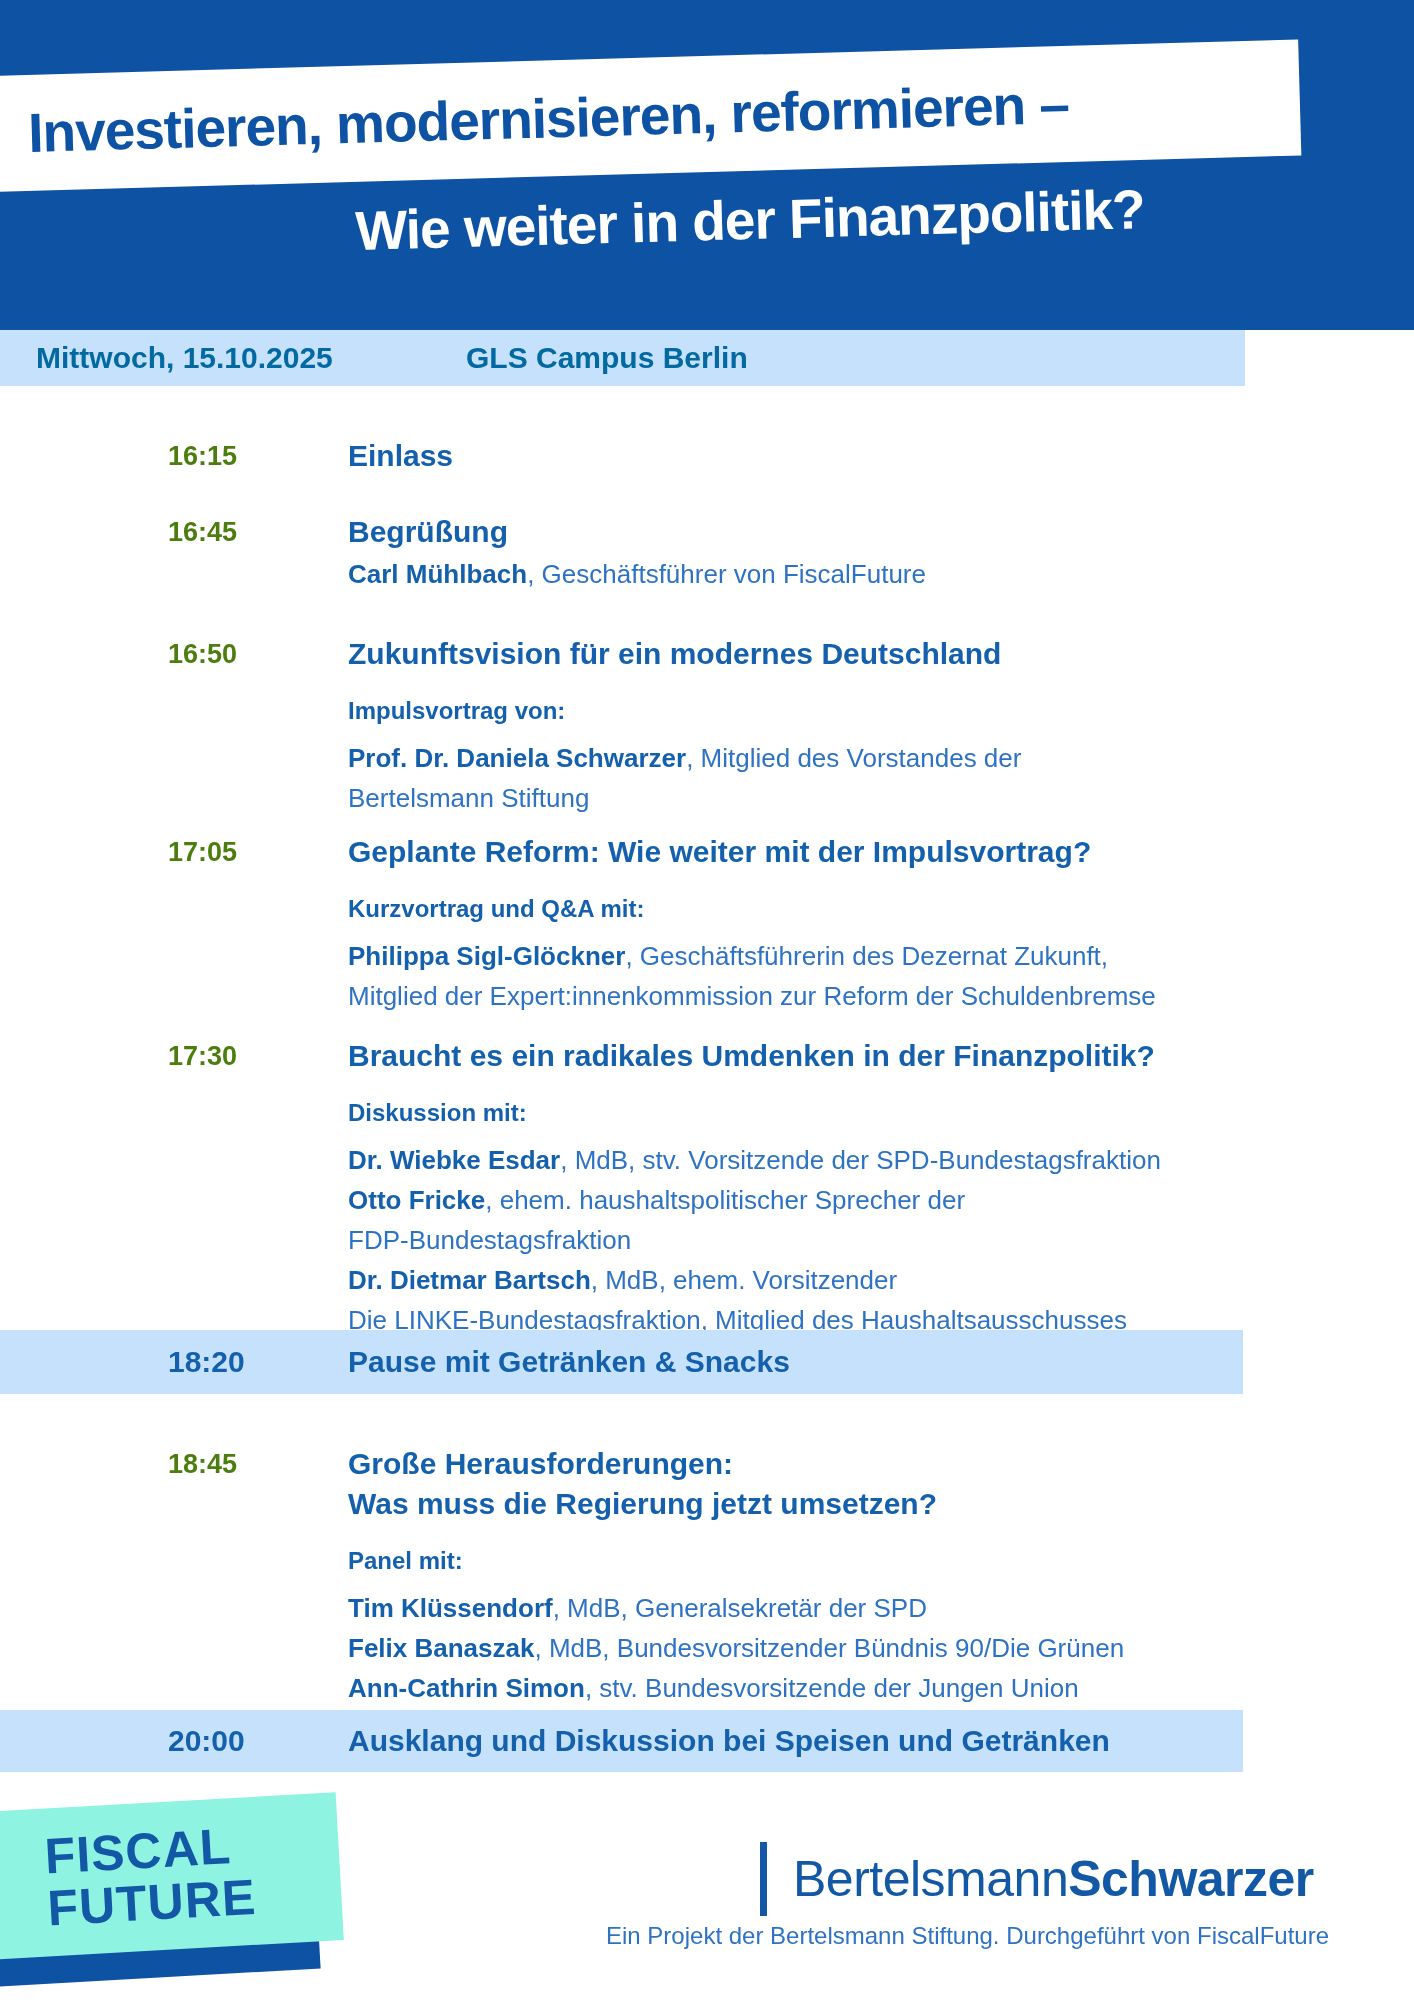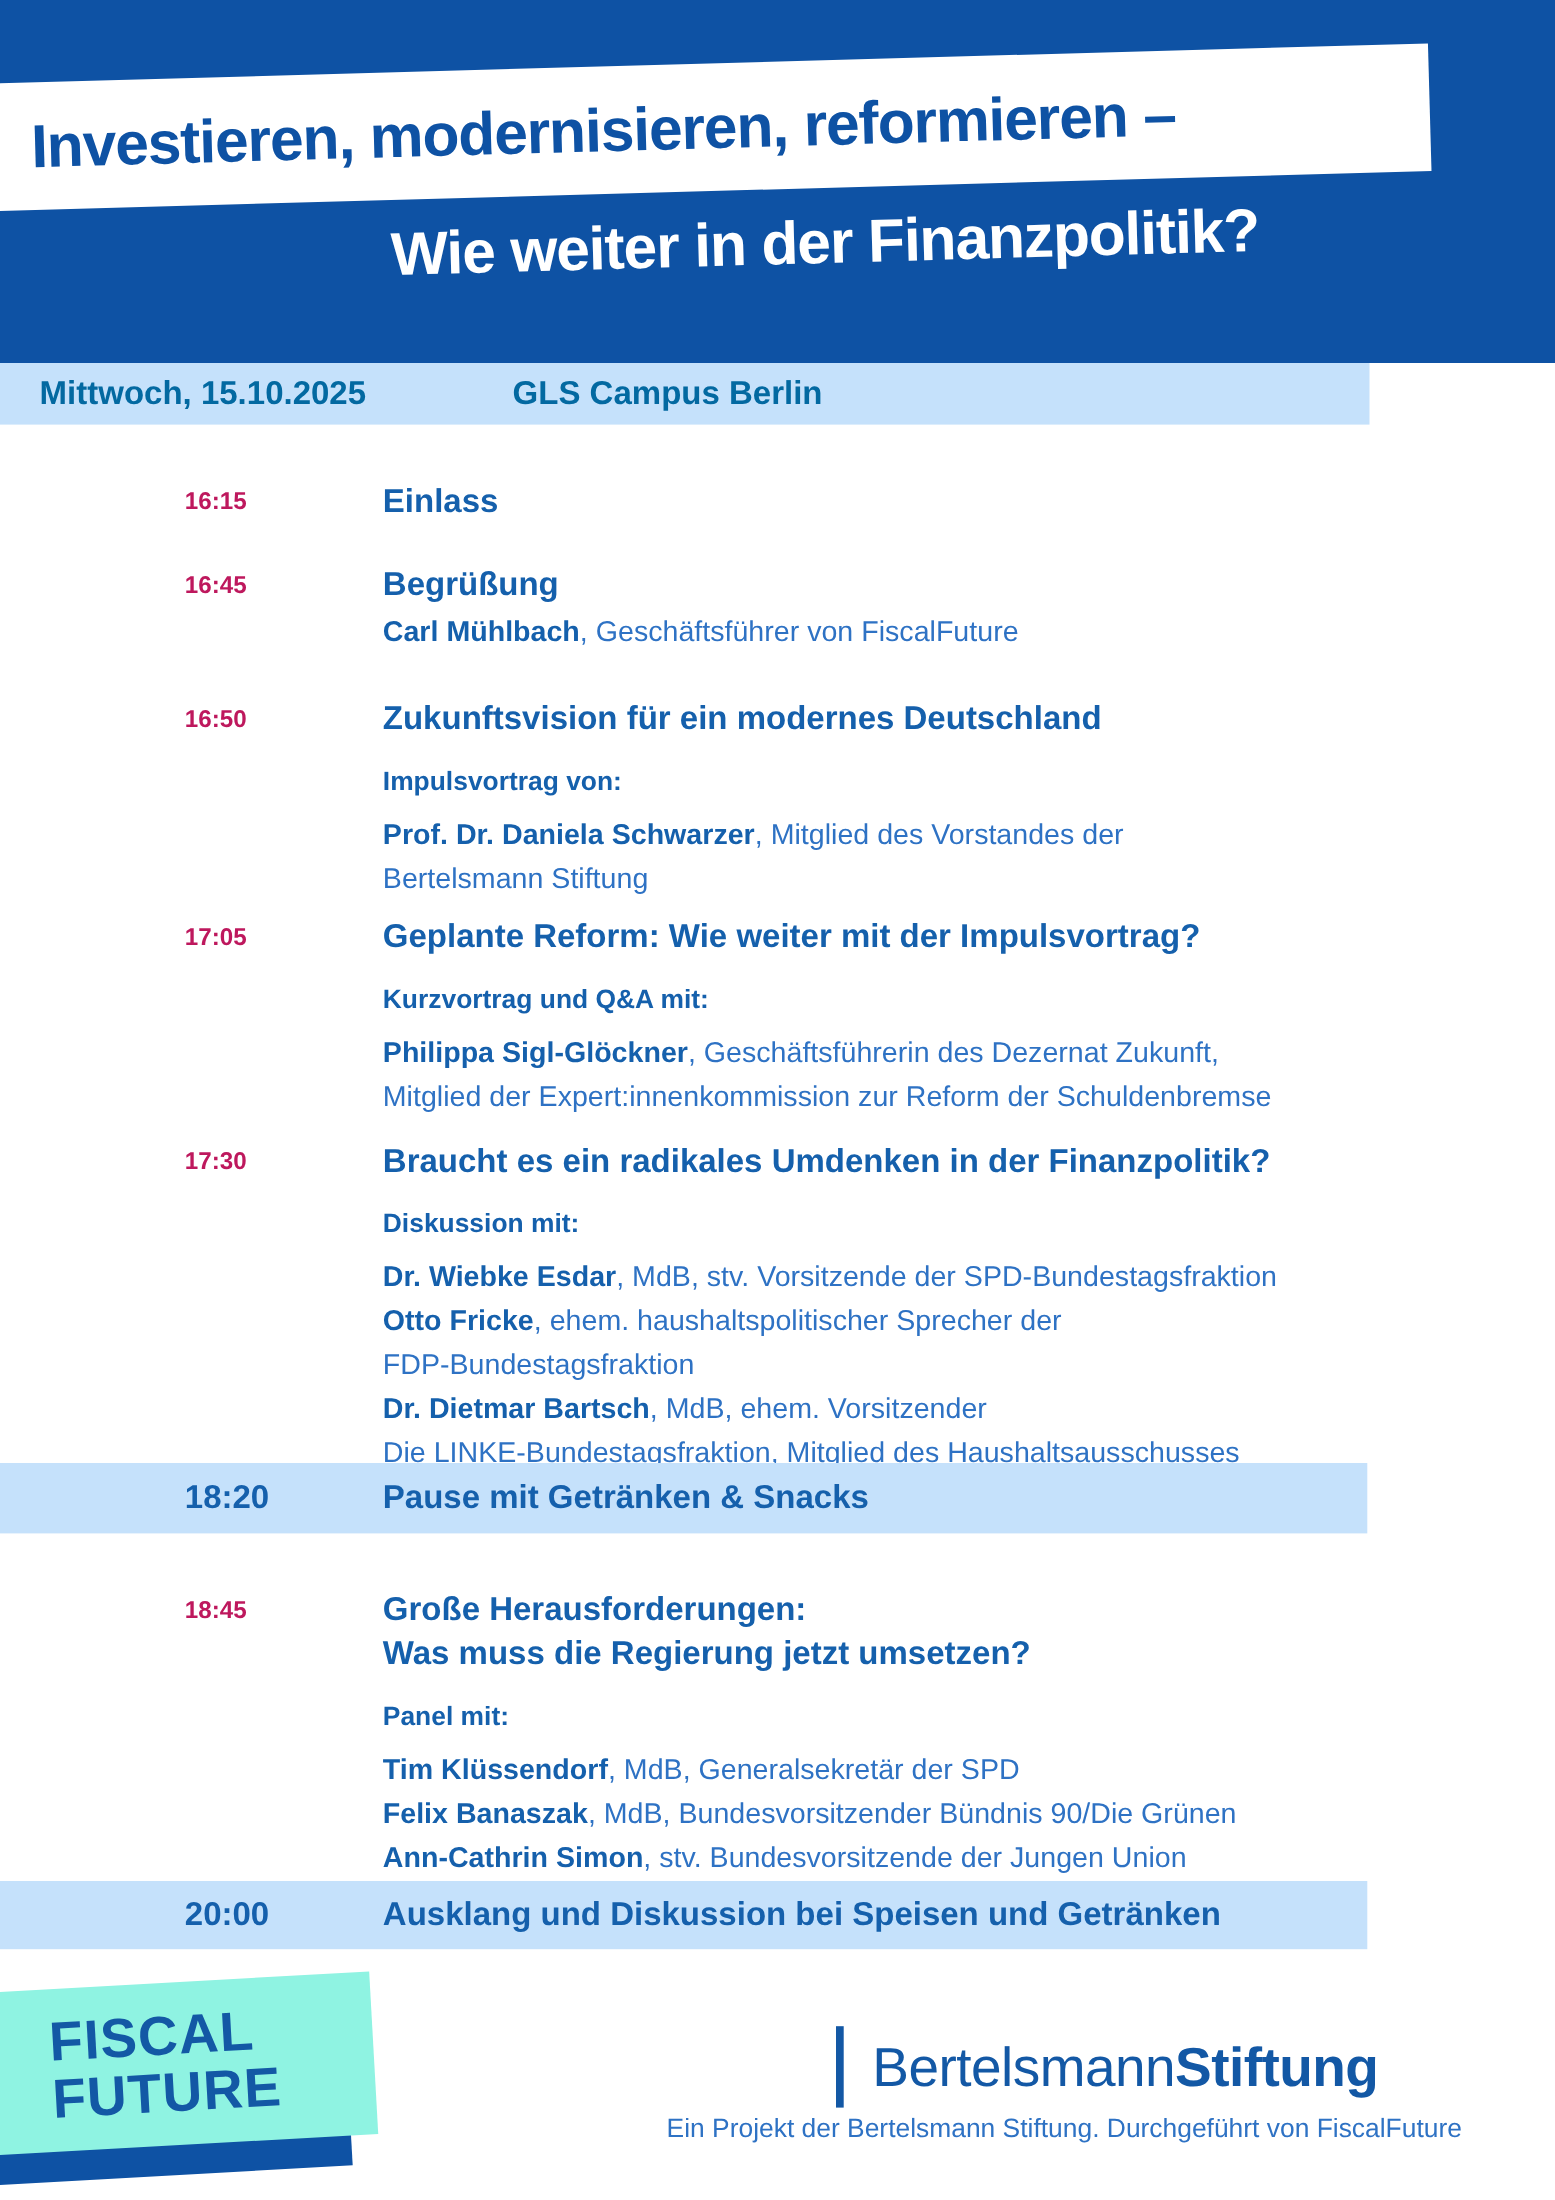--- a/index.html
+++ b/index.html
@@ -30,22 +30,22 @@
   .info-bar {
     position:absolute; left:0; top:330px; width:1245px; height:56px;
     background:#c5e1fb; color:#0369a1; font-weight:bold; font-size:30px; line-height:56px;
   }
   .info-date { position:absolute; left:36px; top:0; }
   .info-location { position:absolute; left:466px; top:0; }
 
   
   .item { position:absolute; left:0; width:1414px; }
   .item .time {
-    position:absolute; left:168px; top:0; font-size:22px; font-weight:bold;
-    line-height:40px; color:#be185d;text-align:right;
+    position:absolute; left:168px; top:0; font-size:27px; font-weight:bold;
+    line-height:40px; color:#4d7c0f;text-align:right;
   }
   .item .body { margin-left:348px; margin-right:30px; }
   .item .title {
     font-size:30px; font-weight:bold; line-height:40px; color:#1560ac;
     white-space:pre-line;
   }
   .item .subtitle {
     margin-top:22px; font-size:24px; font-weight:bold; line-height:30px; color:#1560ac;
   }
   .persons { margin-top:2px; }
@@ -186,18 +186,18 @@
     <div class="band-title">Ausklang und Diskussion bei Speisen und Getränken</div>
   </section>
 
   <div class="ff-shadow"></div>
   <div class="ff-box">
     <div class="ff-word">FISCAL</div>
     <div class="ff-word">FUTURE</div>
   </div>
 
   <div class="bst-logo">
-    <span class="bst-bar"></span><span class="bst-name">Bertelsmann</span><span class="bst-suffix">Stiftung</span>
+    <span class="bst-bar"></span><span class="bst-name">Bertelsmann</span><span class="bst-suffix">Schwarzer</span>
   </div>
 
   <div class="footer-note">Ein Projekt der Bertelsmann Stiftung. Durchgeführt von FiscalFuture</div>
 
 </div>
 
 </body></html>

